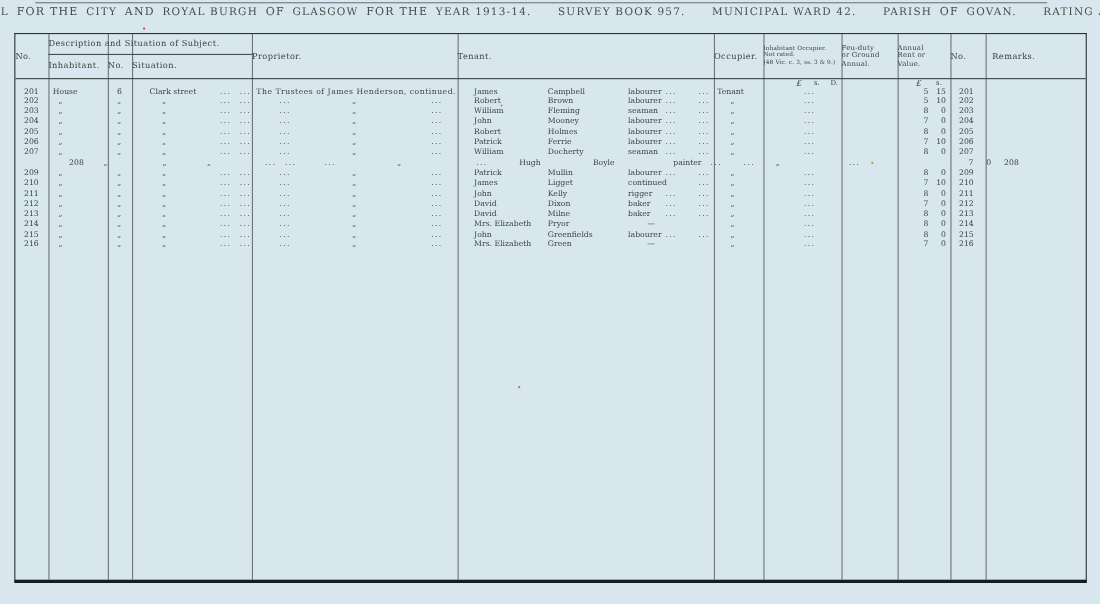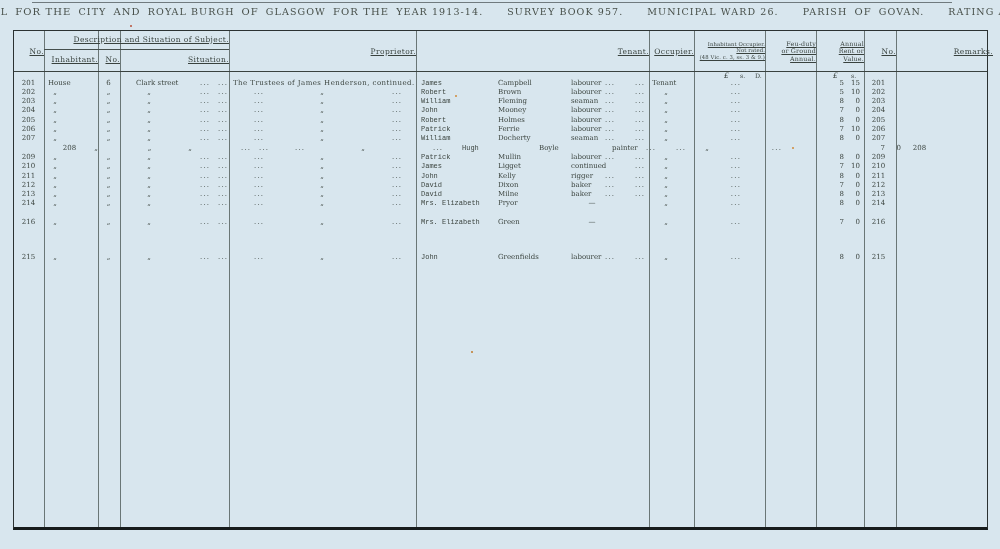--- a/index.html
+++ b/index.html
@@ -24,42 +24,42 @@
   .vtable{
     position:absolute;left:13px;top:30px;width:973px;height:496px;
     border:1px solid #2b3232;border-top:1.5px solid #2b3232;
     border-bottom:3px solid #171c1c;
   }
   .vline{position:absolute;top:0;bottom:0;width:1px;background:#4f5a58;opacity:.8;}
   .hline{position:absolute;height:1px;background:#454f4d;}
   #h-desc-sub{left:30px;width:185px;top:18px;}
   #h-head-bottom{left:0;width:973px;top:40px;background:#39423f;}
   
-  .hc{position:absolute;text-align:right;font-size:7.5px;line-height:9px;letter-spacing:.4px;color:#39423e;white-space:nowrap;text-decoration:underline;}
+  .hc{position:absolute;text-align:left;font-size:7.5px;line-height:9px;letter-spacing:.4px;color:#39423e;white-space:nowrap;}
   .hc.tiny{font-size:5.3px;line-height:6.3px;letter-spacing:.1px;}
   .hc.small3{font-size:6.3px;line-height:7.4px;letter-spacing:.2px;}
   .hc span{display:block;}
   .unit{position:absolute;top:41px;font-size:6.3px;color:#39423e;}
   .unit.pound{font-style:italic;font-size:7.5px;top:40px;}
   
   .row{position:absolute;left:0;width:973px;height:9.3px;font-size:7px;line-height:9.4px;white-space:nowrap;color:#3b443f;}
   .row span{position:absolute;top:0;}
   .c-no{left:2px;width:25px;text-align:center;}
   .c-desc{left:34px;}
   .c-desc.d{left:32px;width:18px;text-align:center;}
   .c-snum{left:84px;width:21px;text-align:center;}
   .c-sit{left:122px;}
   .c-sit.d{left:126px;width:18px;text-align:center;}
   .c-sd1{left:186px;}
   .c-sd2{left:204px;}
   .c-prop{left:219px;letter-spacing:.45px;}
   .c-pl{left:240px;}
   .c-pc{left:301px;width:14px;text-align:center;}
   .c-pr{left:378px;}
-  .c-t1{left:407px;font-family:Liberation Mono, monospace;}
+  .c-t1{left:417px;}
   .c-t2{left:484px;}
   .c-t3{left:557px;}
   .c-dash{left:563px;width:30px;text-align:center;}
   .c-td1{left:591px;}
   .c-td2{left:621px;}
   .c-occ{left:638px;}
   .c-occ.d{left:643px;width:18px;text-align:center;}
   .c-feu{left:700px;width:44px;text-align:center;}
   .c-rp{left:806px;width:24px;text-align:right;}
   .c-rs{left:831px;width:15px;text-align:right;}
@@ -83,21 +83,21 @@
       <span class="seg lg">VALUATION ROLL</span>
       <span class="seg sm">FOR THE</span>
       <span class="seg lg">CITY</span>
       <span class="seg sm">AND</span>
       <span class="seg lg">ROYAL BURGH</span>
       <span class="seg sm">OF</span>
       <span class="seg lg">GLASGOW</span>
       <span class="seg sm">FOR THE</span>
       <span class="seg lg">YEAR 1913-14.</span>
       <span class="seg lg gap">SURVEY BOOK 957.</span>
-      <span class="seg lg gap">MUNICIPAL WARD 26.</span>
+      <span class="seg lg gap">MUNICIPAL WARD 42.</span>
       <span class="seg lg gap">PARISH</span>
       <span class="seg sm">OF</span>
       <span class="seg lg">GOVAN.</span>
       <span class="seg lg gap">RATING AREA—GLASGOW.</span>
     </div>
 
   <div class="vtable">
 
     <div class="vline" style="left:30px"></div>
     <div class="vline" style="left:84px"></div>
@@ -429,21 +429,21 @@
           <span class="c-pr dots">...</span>
           <span class="c-t1">Mrs. Elizabeth</span>
           <span class="c-t2">Pryor</span>
           <span class="c-dash">—</span>
           <span class="c-occ d">„</span>
           <span class="c-feu dots">...</span>
           <span class="c-rp">8</span>
           <span class="c-rs">0</span>
           <span class="c-no2">214</span>
         </div>
-        <div class="row" style="top: 177.7px; margin-top: 44px;">
+        <div class="row" style="top: 177.7px;">
           <span class="c-no">215</span>
           <span class="c-desc d">„</span>
           <span class="c-snum">„</span>
           <span class="c-sit d">„</span>
           <span class="c-sd1 dots">...</span>
           <span class="c-sd2 dots">...</span>
           <span class="c-pl dots">...</span>
           <span class="c-pc">„</span>
           <span class="c-pr dots">...</span>
           <span class="c-t1">John</span>

